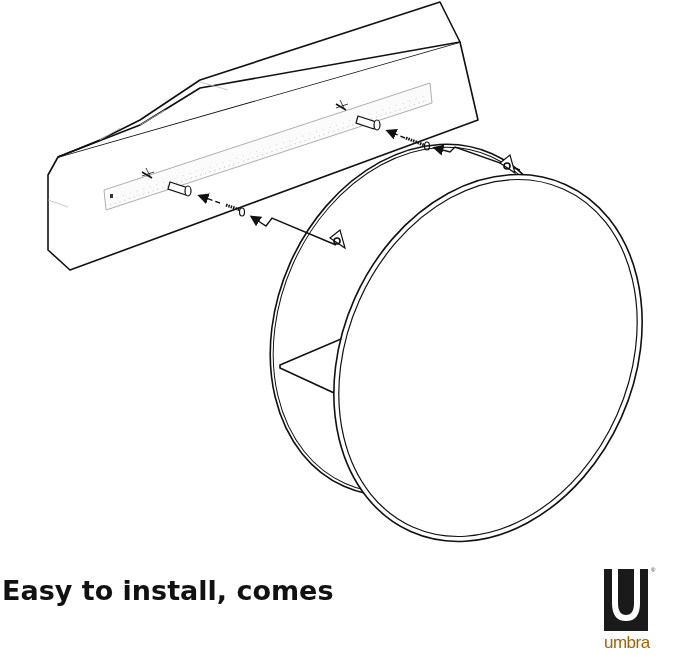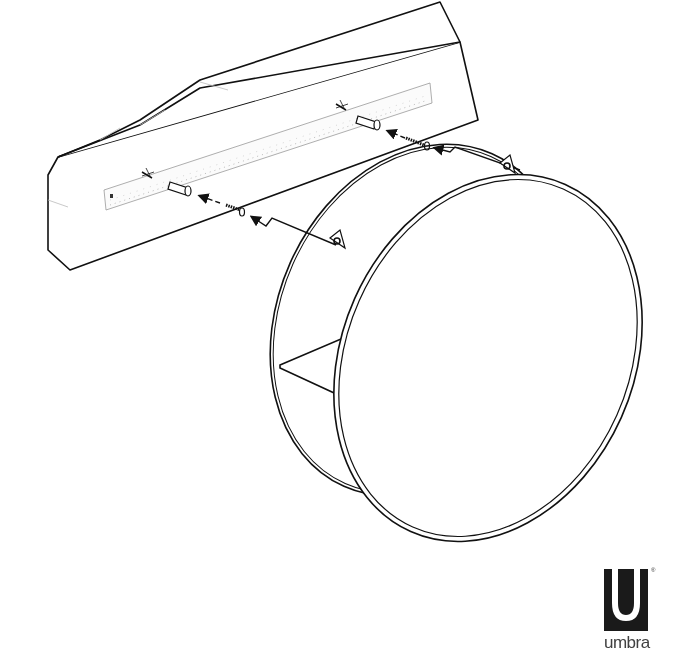--- a/index.html
+++ b/index.html
@@ -3,21 +3,21 @@
 <meta charset="utf-8">
 <style>
   html, body { margin: 0; padding: 0; background: #ffffff; }
   body { width: 679px; height: 657px; position: relative; overflow: hidden; font-family: "Liberation Sans", sans-serif; }
   .illustration { position: absolute; left: 0; top: 0; width: 679px; height: 560px; }
   .caption { position: absolute; left: 2px; top: 573px; font-family: "DejaVu Sans", sans-serif; font-weight: bold; font-size: 27px; line-height: 36px; color: #111111; letter-spacing: 0px; }
   .caption div { white-space: nowrap; }
   .logo { position: absolute; left: 604px; top: 569px; width: 48px; }
   .logo-mark { width: 44px; height: 62px; background: #1a1a1a; position: relative; }
   .logo-mark svg { position: absolute; left: 0; top: 0; }
-  .logo-word { font-family: "Liberation Sans", sans-serif; font-size: 17px; color: #404040; margin-top: 2px; letter-spacing: -0.5px; text-align: left; }
+  .logo-word { font-family: "Liberation Sans", sans-serif; font-size: 17px; color: #a16207; margin-top: 2px; letter-spacing: -0.5px; text-align: left; }
   .reg { position: absolute; left: 47px; top: -2px; font-size: 6px; color: #333; }
 </style>
 </head>
 <body>
 
 <svg class="illustration" viewBox="0 0 679 560" xmlns="http://www.w3.org/2000/svg">
   <defs>
     <marker id="ah" markerWidth="8" markerHeight="8" refX="6" refY="4" orient="auto">
       <path d="M0,0 L8,4 L0,8 Z" fill="#111"></path>
     </marker>
@@ -80,20 +80,21 @@
     <ellipse cx="488" cy="358" rx="141" ry="185" transform="rotate(24 488 358)" stroke-width="1.2"></ellipse>
 
     <path d="M330,238 L340,230 L345,248 Z" fill="#fff" stroke-width="1.2"></path>
     <circle cx="337" cy="241" r="3"></circle>
     <path d="M500,163 L510,155 L515,173 Z" fill="#fff" stroke-width="1.2"></path>
     <circle cx="507" cy="166" r="3"></circle>
   </g>
 </svg>
 
 <div class="caption">
+  <div>Easy to install, comes</div>
 </div>
 
 <div class="logo">
   <div class="logo-mark">
     <svg width="44" height="62" viewBox="0 0 44 62">
       <path d="M8,0 L8,34 Q8,52 22,52 Q36,52 36,34 L36,0 L30,0 L30,34 Q30,46 22,46 Q14,46 14,34 L14,0 Z" fill="#ffffff"></path>
     </svg>
     <span class="reg">®</span>
   </div>
   <div class="logo-word">umbra</div>

